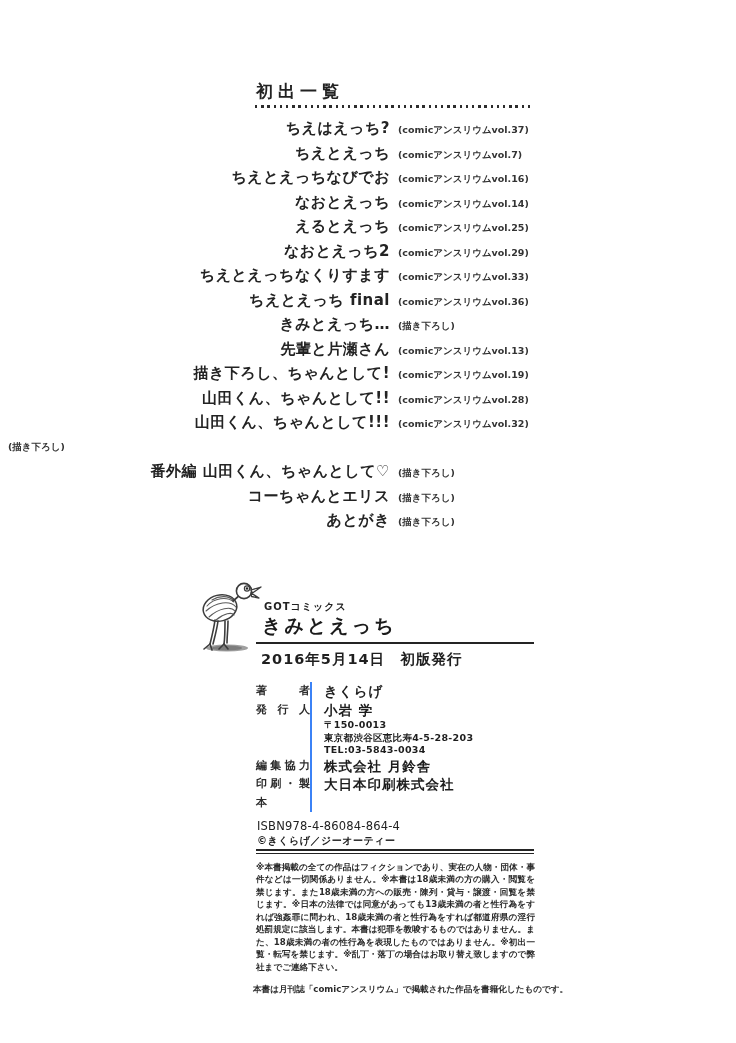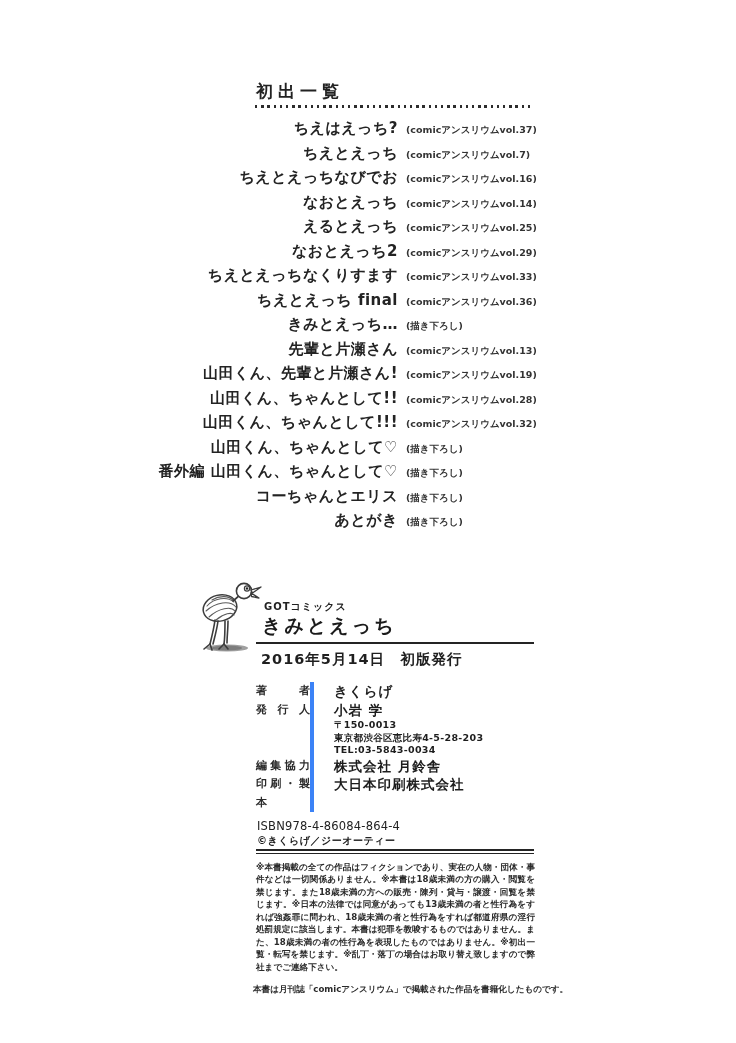--- a/index.html
+++ b/index.html
@@ -13,40 +13,40 @@
 
   
   .fa-title{
     left:256px;top:80px;width:278px;text-align:left;
     font-size:17px;font-weight:bold;letter-spacing:5px;color:#222;
   }
   .fa-dotted{
     left:255px;top:105px;width:278px;height:3px;
     background:repeating-linear-gradient(90deg,#2c2c2c 0 2.5px,transparent 2.5px 6.2px);
   }
-  .fa-list{left:8px;top:116px;width:616px;}
+  .fa-list{left:0;top:116px;width:616px;}
   .fa-row{display:flex;align-items:baseline;height:24.5px;line-height:24.5px;}
   .fa-work{width:390px;text-align:right;font-size:15px;font-weight:bold;color:#232323;letter-spacing:0.5px;white-space:nowrap;}
   .fa-src{margin-left:8px;font-size:9.5px;font-weight:bold;color:#333;white-space:nowrap;}
 
   
   .logo-svg{left:194px;top:580px;}
   .imprint-label{left:264px;top:600px;font-size:10px;font-weight:bold;letter-spacing:1px;color:#222;}
   .book-title{left:262px;top:613px;font-size:19px;font-weight:bold;letter-spacing:3px;color:#1b1b1b;text-align:center;}
   .title-rule{left:256px;top:642px;width:278px;height:2px;background:#242424;}
   .pub-date{left:261px;top:650px;font-size:14.5px;font-weight:bold;letter-spacing:1px;color:#1f1f1f;}
 
   .credits{left:256px;top:682px;width:300px;}
   .credit-row{display:flex;}
   .credit-label{
     width:54px;font-size:11px;font-weight:bold;color:#2b2b2b;
     text-align:justify;text-align-last:justify;line-height:18.5px;flex-shrink:0;
   }
   .credit-value{
-    border-left:4px solid #3b82f6;padding-left:20px;
+    border-left:2px solid #3b82f6;padding-left:12px;
     font-size:13.5px;font-weight:bold;line-height:18.5px;color:#1d1d1d;
     letter-spacing:1px;white-space:nowrap;
   }
   .credit-sub .credit-value{font-size:9.5px;line-height:12.6px;letter-spacing:0.3px;}
   .credit-sub .credit-label{line-height:12.6px;}
 
   .isbn-line{left:257px;top:819px;font-size:11.5px;font-weight:normal;letter-spacing:0.2px;color:#222;}
   .copyright-line{left:257px;top:834px;font-size:10px;font-weight:bold;letter-spacing:0.5px;color:#222;}
   .double-rule{left:256px;top:849px;width:278px;height:2px;border-top:2px solid #242424;border-bottom:1px solid #242424;background:transparent;}
 
@@ -103,33 +103,32 @@
     </div>
     <div class="fa-row">
       <span class="fa-work">きみとえっち…</span>
       <span class="fa-src">(描き下ろし)</span>
     </div>
     <div class="fa-row">
       <span class="fa-work">先輩と片瀬さん</span>
       <span class="fa-src">(comicアンスリウムvol.13)</span>
     </div>
     <div class="fa-row">
-      <span class="fa-work">山田くん、先輩と片瀬さん!</span>
+      <span class="fa-work">描き下ろし、ちゃんとして!</span>
       <span class="fa-src">(comicアンスリウムvol.19)</span>
     </div>
     <div class="fa-row">
       <span class="fa-work">山田くん、ちゃんとして!!</span>
       <span class="fa-src">(comicアンスリウムvol.28)</span>
     </div>
     <div class="fa-row">
       <span class="fa-work">山田くん、ちゃんとして!!!</span>
       <span class="fa-src">(comicアンスリウムvol.32)</span>
     </div>
     <div class="fa-row">
-      <span class="fa-work">山田くん、ちゃんとして♡</span>
       <span class="fa-src">(描き下ろし)</span>
     </div>
     <div class="fa-row">
       <span class="fa-work">番外編 山田くん、ちゃんとして♡</span>
       <span class="fa-src">(描き下ろし)</span>
     </div>
     <div class="fa-row">
       <span class="fa-work">コーちゃんとエリス</span>
       <span class="fa-src">(描き下ろし)</span>
     </div>

